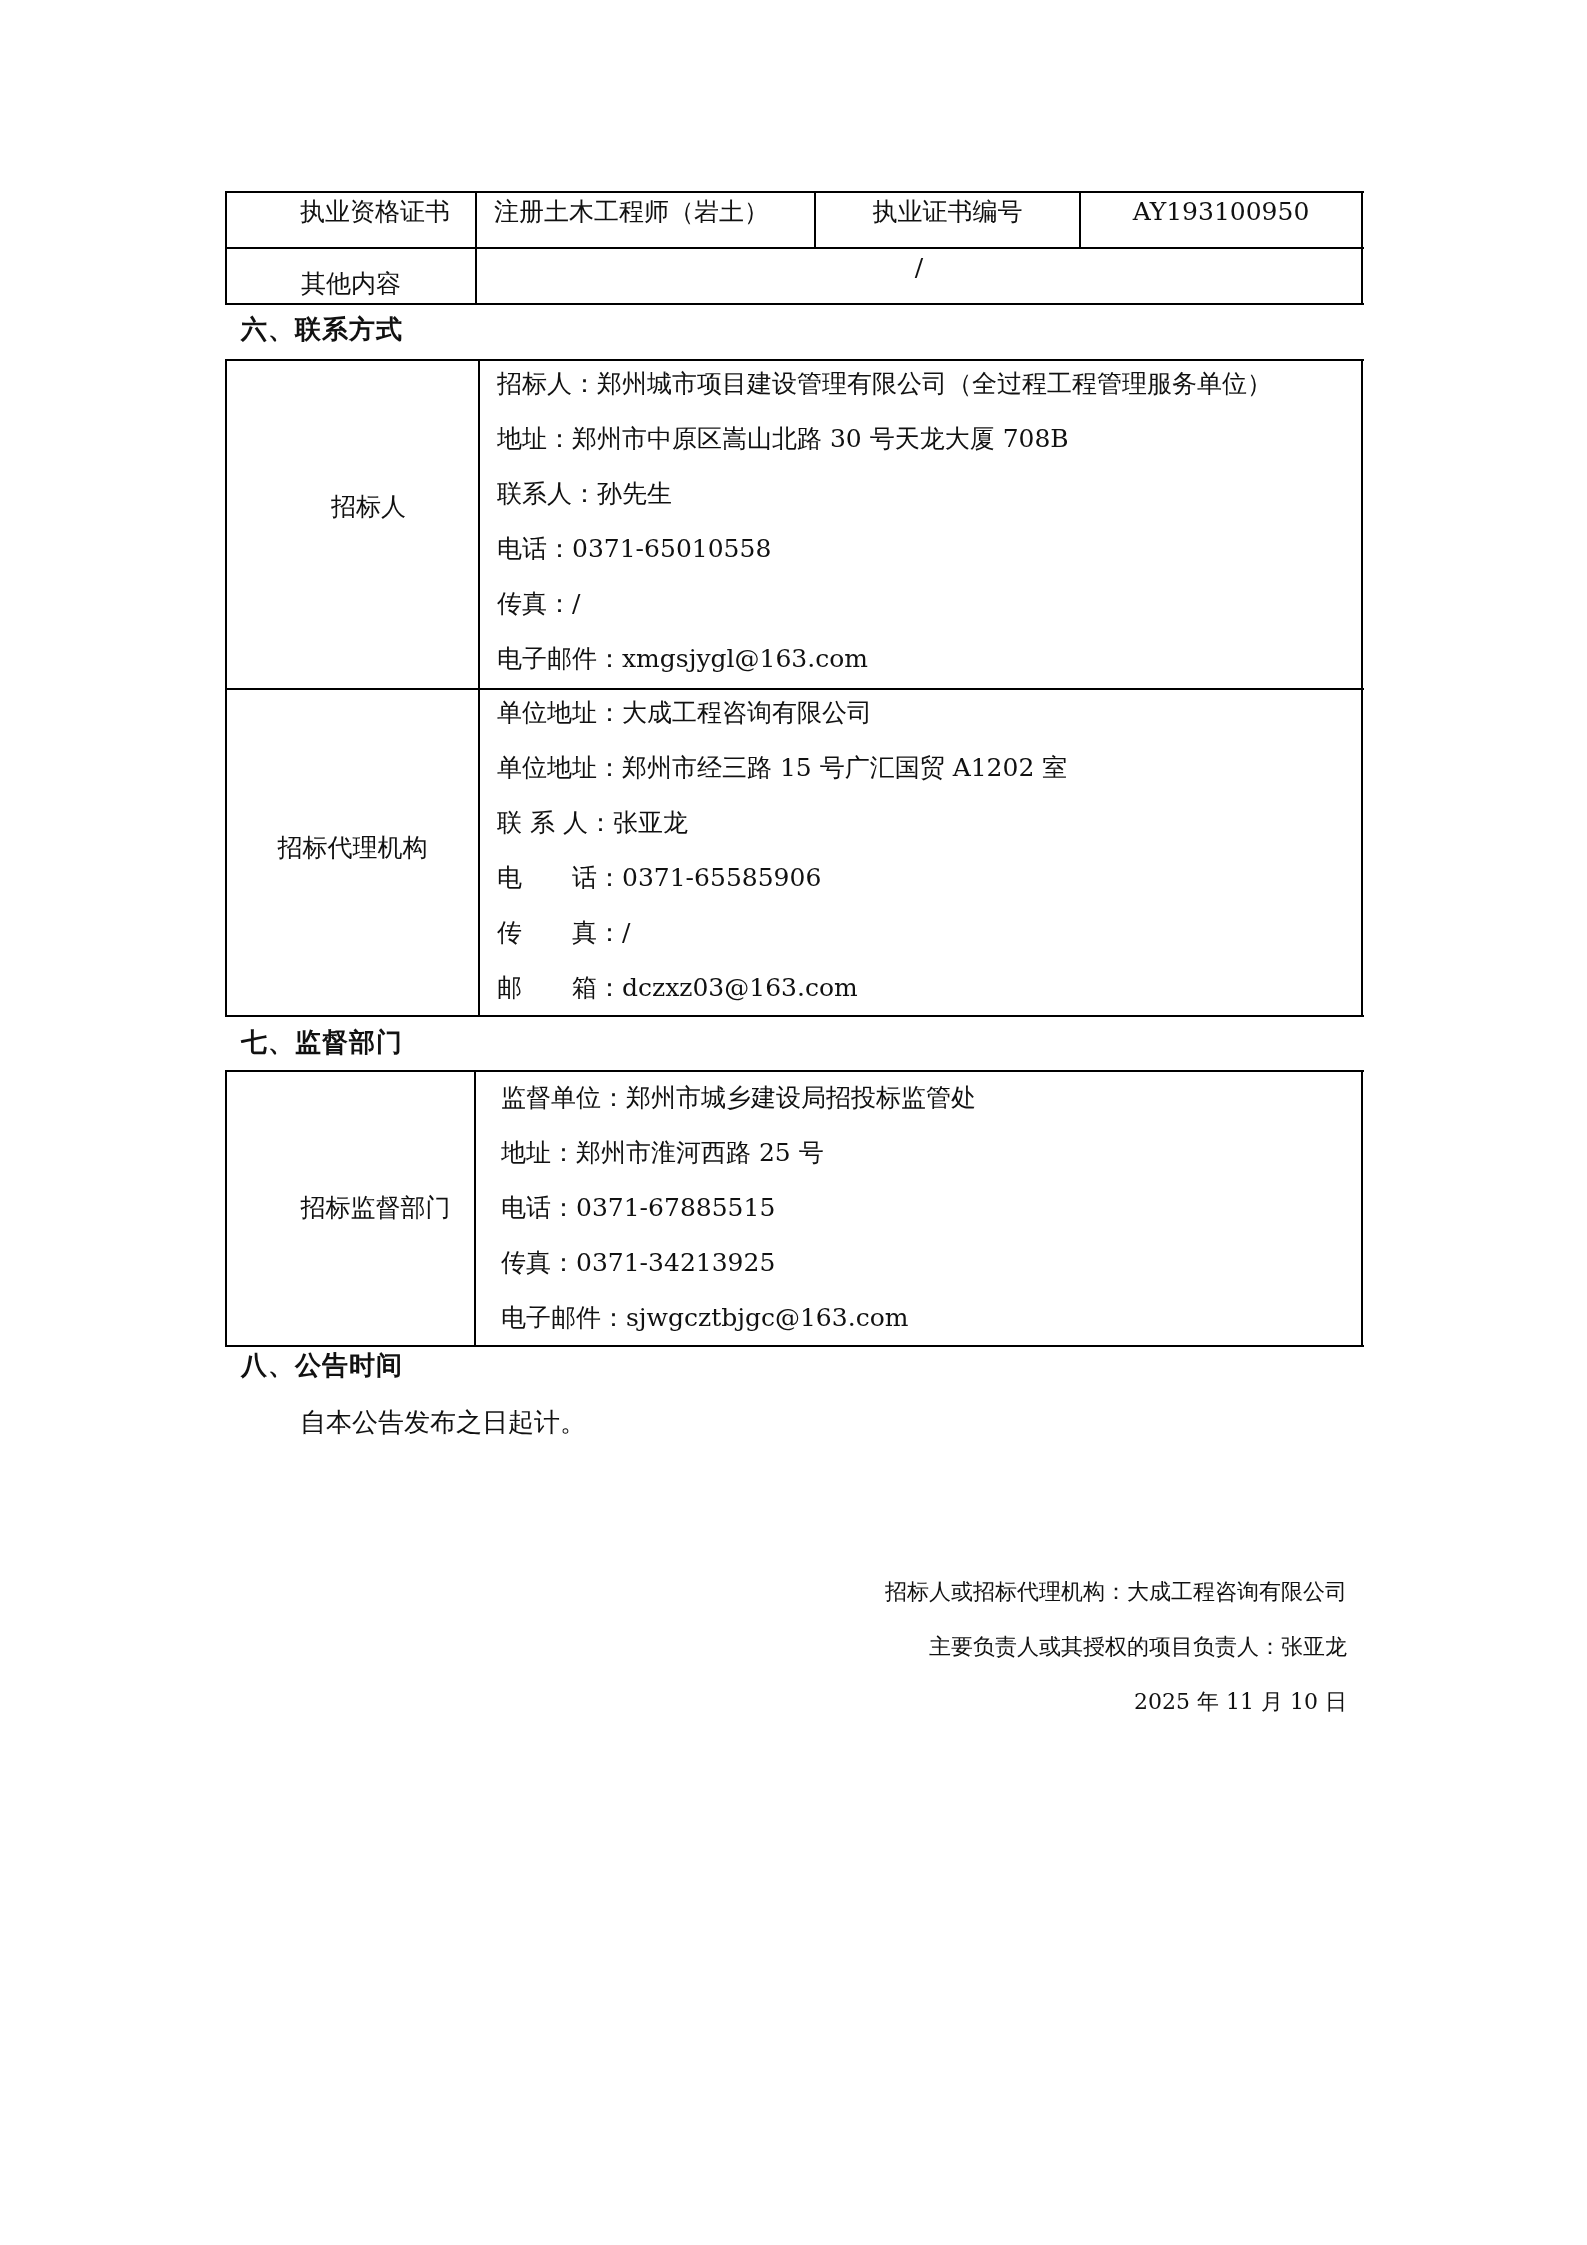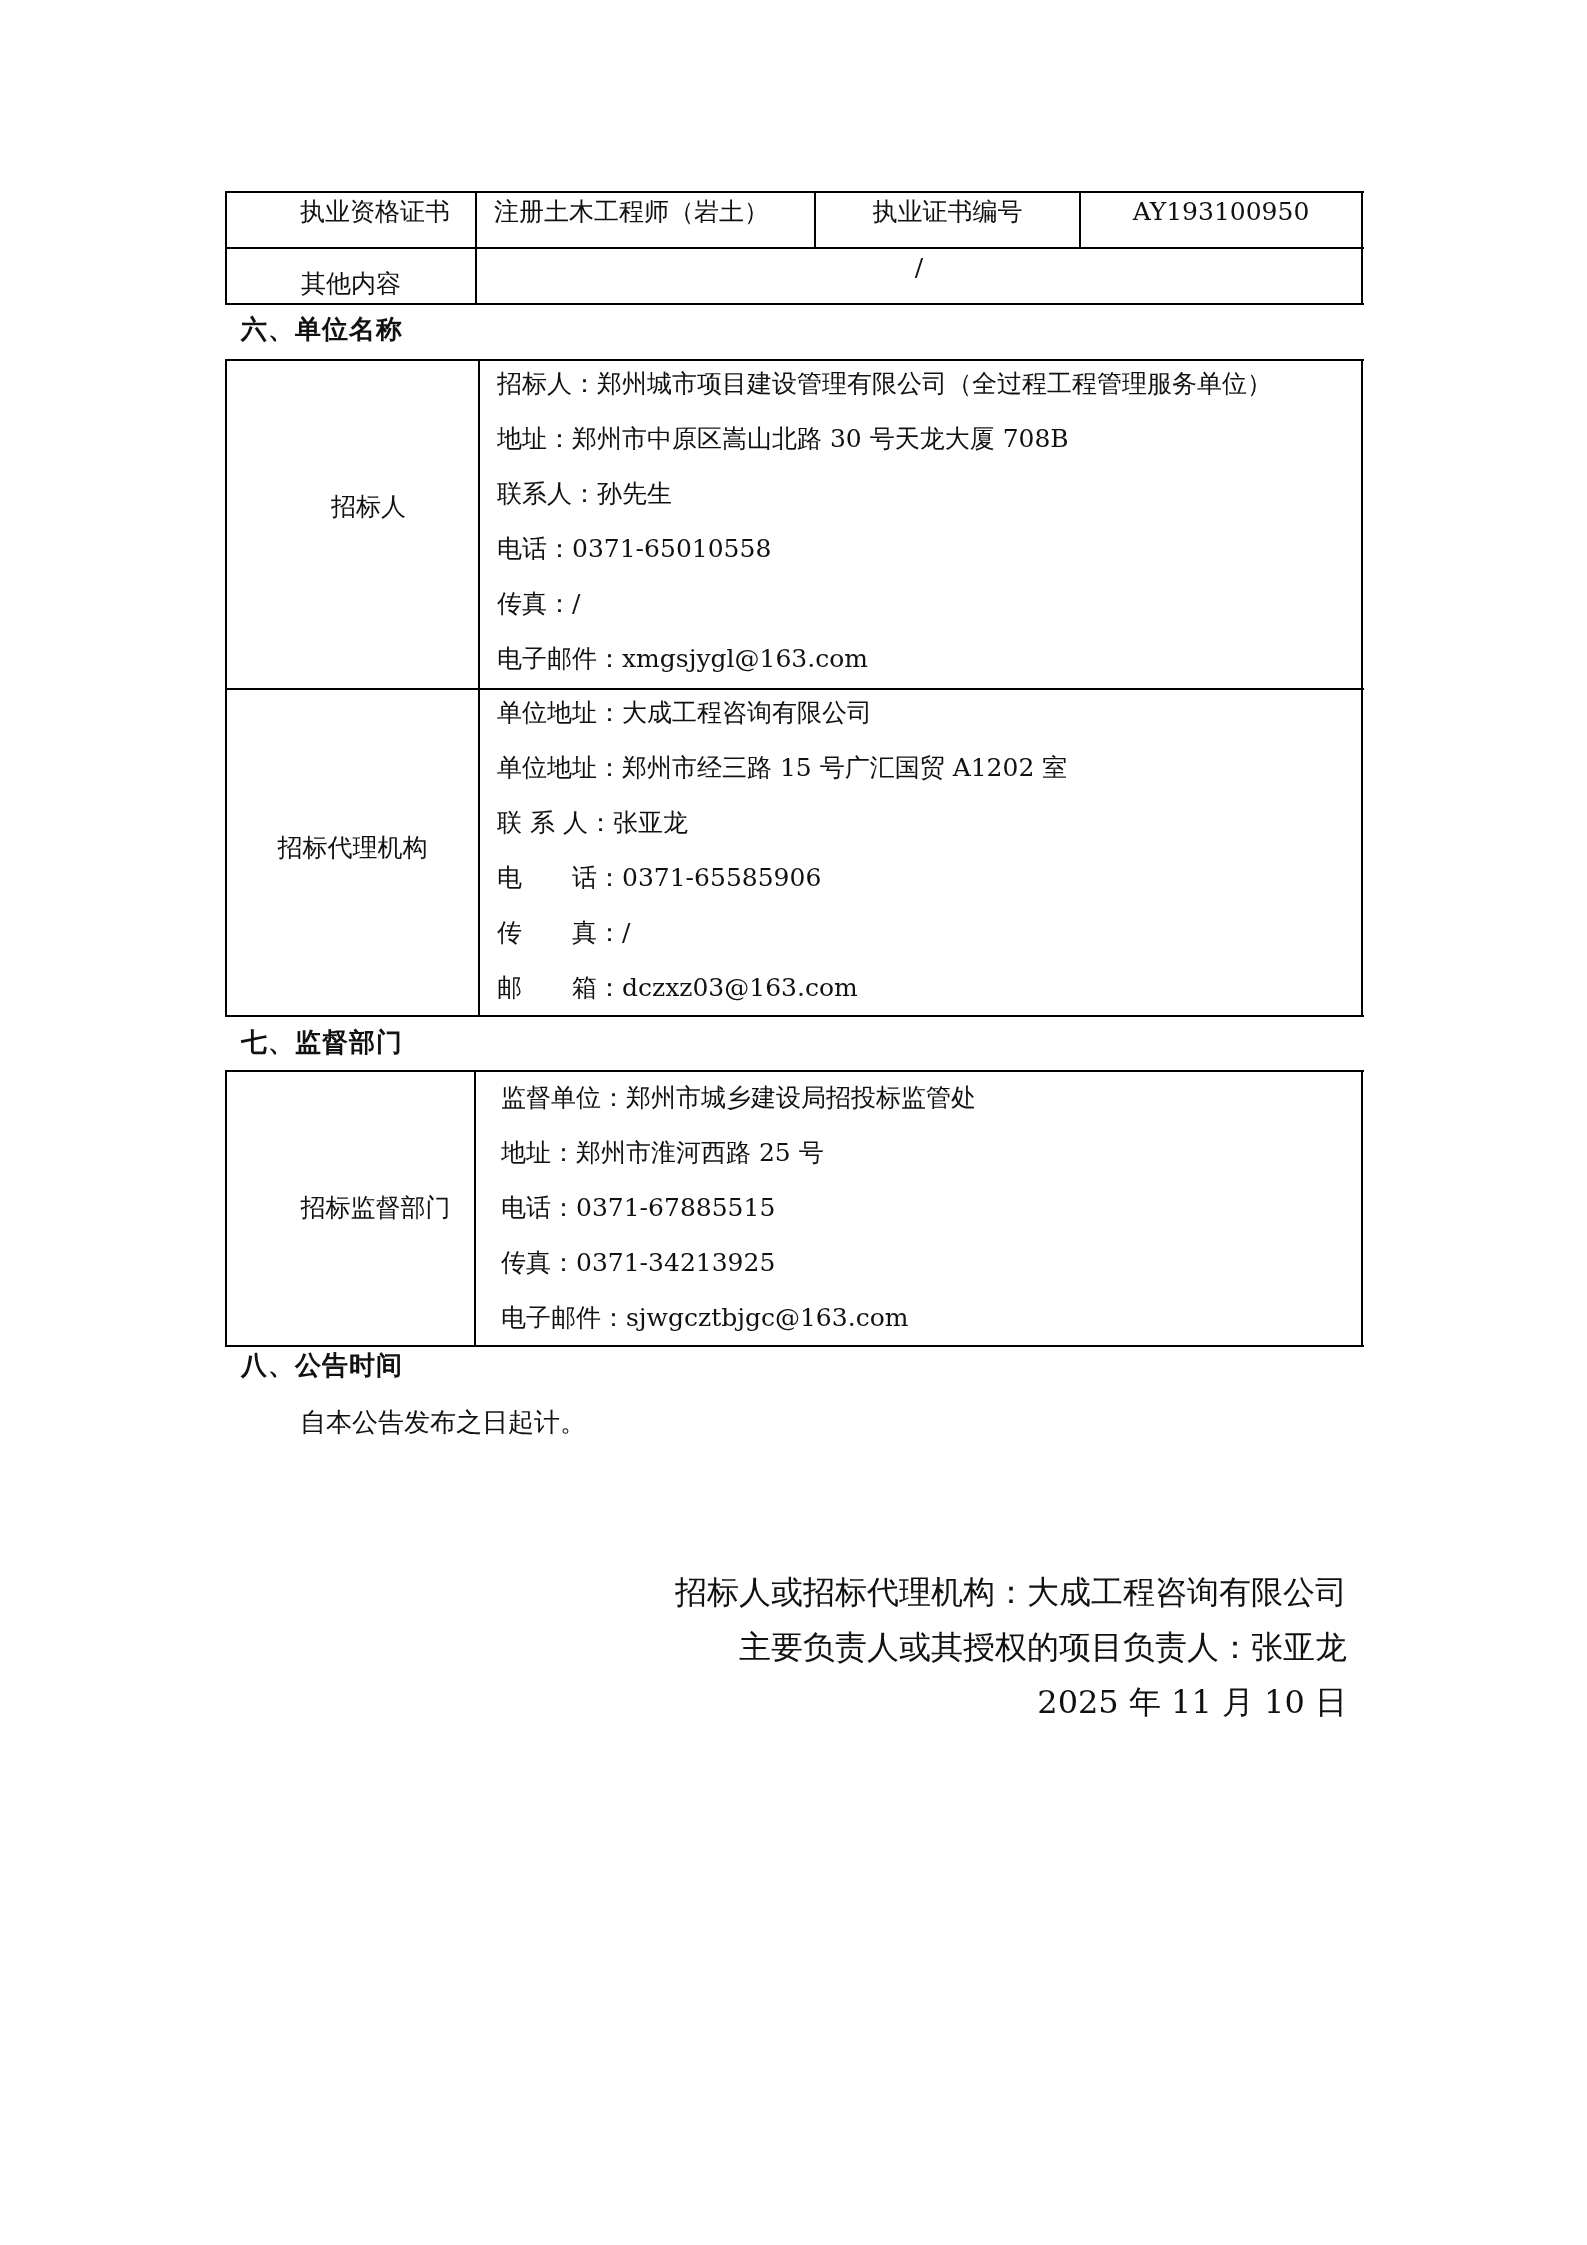--- a/index.html
+++ b/index.html
@@ -9,21 +9,21 @@
     color: #111111;
   }
   .abs { position: absolute; }
   .cell { position: absolute; box-sizing: border-box; }
   .line-h { position: absolute; height: 2px; background: #000; }
   .line-v { position: absolute; width: 2px; background: #000; }
   .txt { font-size: 25px; line-height: 30px; white-space: nowrap; }
   .center { text-align: center; }
   .heading { font-size: 26px; font-weight: bold; line-height: 30px; white-space: nowrap; letter-spacing: 1px; }
   .lines .row { height: 55px; line-height: 55px; font-size: 25px; white-space: nowrap; }
-  .sig { position: absolute; right: 240px; font-size: 32px; line-height: 30px; white-space: nowrap; text-align: right; }
+  .sig { position: absolute; right: 240px; font-size: 22px; line-height: 30px; white-space: nowrap; text-align: right; }
 </style>
 </head>
 <body>
 
 <div>
 
   <div class="line-h" style="left:226px; top:191px; width:1138px;"></div>
   <div class="line-h" style="left:226px; top:247px; width:1138px;"></div>
   <div class="line-h" style="left:226px; top:303px; width:1138px;"></div>
   <div class="line-v" style="left:225px; top:191px; height:114px;"></div>
@@ -34,21 +34,21 @@
 
   <div class="cell txt center" style="left:227px; top:197px; width:296px;">执业资格证书</div>
   <div class="cell txt" style="left:494px; top:197px; width:320px;">注册土木工程师（岩土）</div>
   <div class="cell txt center" style="left:816px; top:197px; width:263px;">执业证书编号</div>
   <div class="cell txt center" style="left:1081px; top:197px; width:280px;">AY193100950</div>
 
   <div class="cell txt center" style="left:227px; top:253px; width:248px;margin-top:16px;">其他内容</div>
   <div class="cell txt center" style="left:477px; top:253px; width:884px;">/</div>
 </div>
 
-<div class="abs heading" style="left:241px; top:314px;">六、单位名称</div>
+<div class="abs heading" style="left:241px; top:314px;">六、联系方式</div>
 
 <div>
   <div class="line-h" style="left:226px; top:359px; width:1138px;"></div>
   <div class="line-h" style="left:226px; top:688px; width:1138px;"></div>
   <div class="line-h" style="left:226px; top:1015px; width:1138px;"></div>
   <div class="line-v" style="left:225px; top:359px; height:658px;"></div>
   <div class="line-v" style="left:478px; top:359px; height:658px;"></div>
   <div class="line-v" style="left:1361px; top:359px; height:658px;"></div>
 
   <div class="cell txt center" style="left:227px; top:492px; width:283px;">招标人</div>

